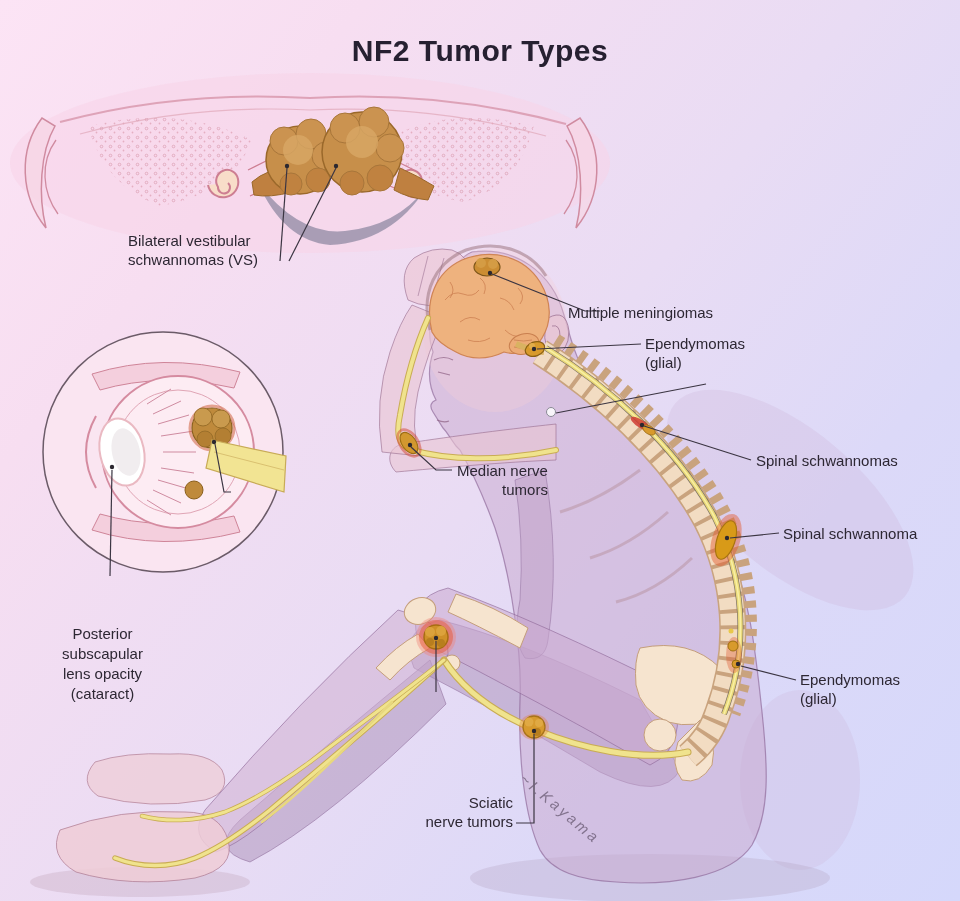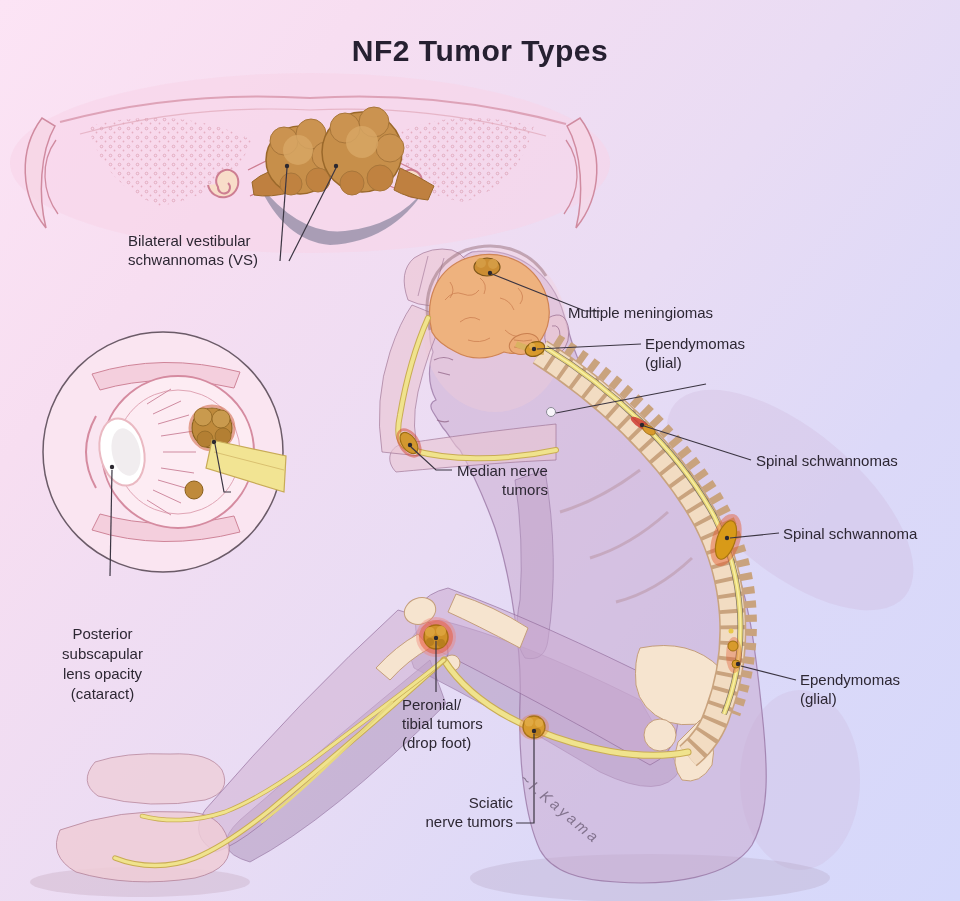--- a/index.html
+++ b/index.html
@@ -293,21 +293,18 @@
 <div class="lbl" style="left:756px;top:451px;">Spinal schwannomas</div>
 <div class="lbl" style="left:457px;top:461px;text-align:right;">Median nerve
 tumors</div>
 <div class="lbl" style="left:40px;top:580px;width:125px;text-align:center;line-height:20px;margin-top:44px;">Posterior
 subscapular
 lens opacity
 (cataract)</div>
 <div class="lbl" style="left:783px;top:524px;">Spinal schwannoma</div>
 <div class="lbl" style="left:800px;top:670px;">Ependymomas
 (glial)</div>
-<div class="lbl" style="left:402px;top:695px;">Peronial/
-tibial tumors
-(drop foot)</div>
 <div class="lbl" style="left:390px;top:793px;width:123px;text-align:right;">Sciatic
 nerve tumors</div>
 
 <div class="sig">~I.Kayama</div>
 
 </div>
 
 </body></html>

